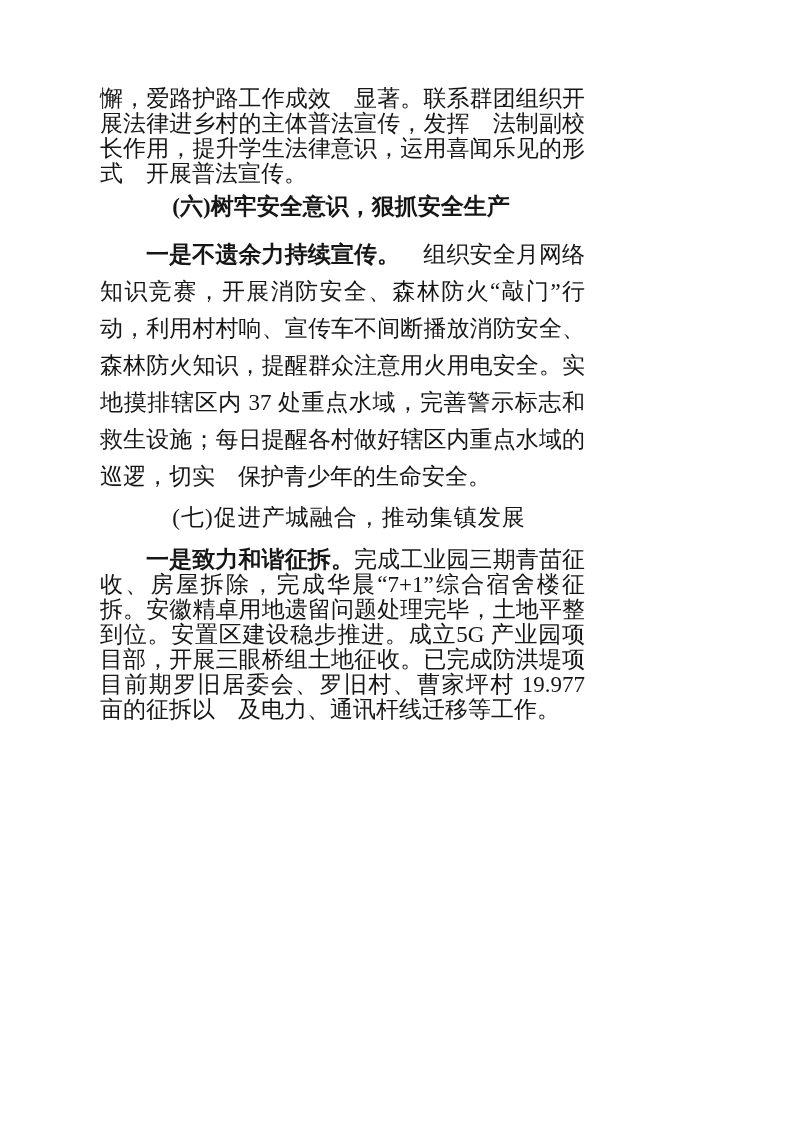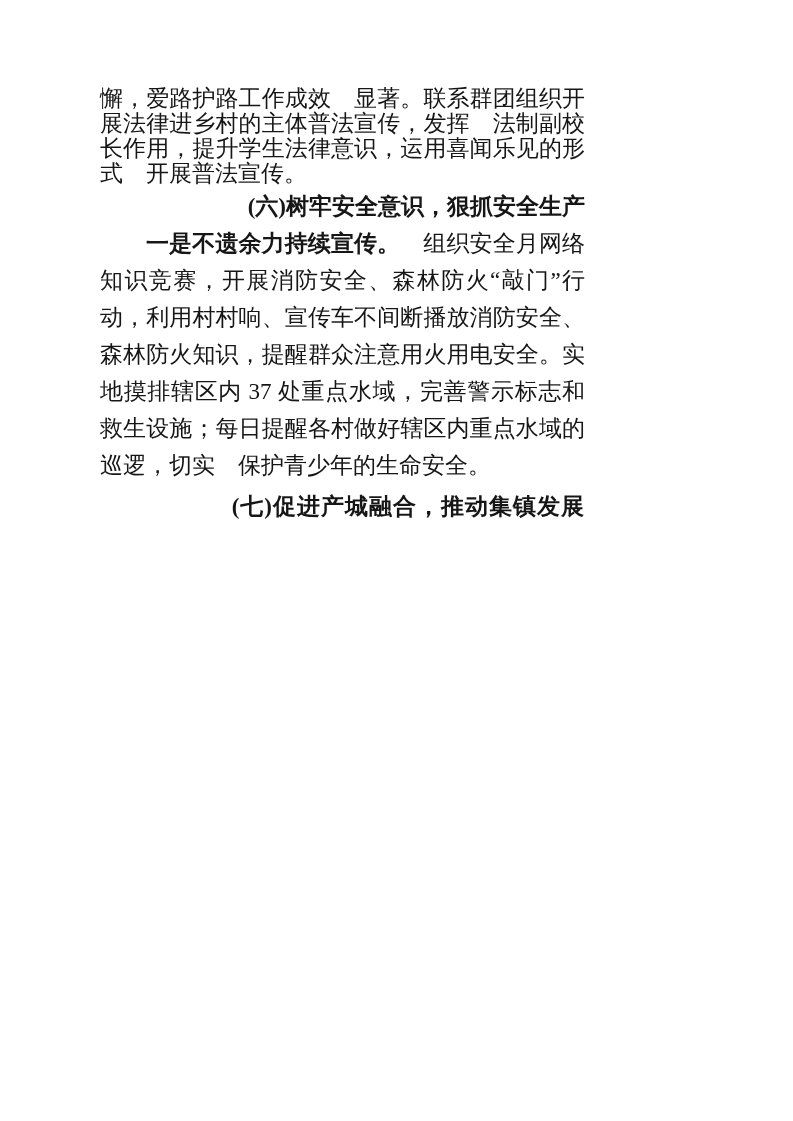--- a/index.html
+++ b/index.html
@@ -28,29 +28,28 @@
     text-align: justify;
     text-justify: inter-character;
     word-break: break-all;
     overflow-wrap: anywhere;
   }
   .tight { line-height: 25px; }
   .wide  { line-height: 37px; }
   .indent { text-indent: 2em; }
 
   .heading {
-    margin: 0;
+    margin: 16px;
     font-size: 23px;
     line-height: 26px;
     font-weight: bold;
     text-indent: 2.45em;
-    text-align: right;
   }
   .heading-regular {
-    font-weight: bold;
+    font-weight: normal;
     letter-spacing: 1px;
   }
   .lead {
     font-weight: bold;
   }
 
   
   .m-heading6   { margin-top: 8px; }
   .m-para-s6a   { margin-top: 5px; }
   .m-para-s6b   { margin-top: 17px; }
@@ -66,16 +65,17 @@
 
   <p class="para tight">懈，爱路护路工作成效　显著。联系群团组织开展法律进乡村的主体普法宣传，发挥　法制副校长作用，提升学生法律意识，运用喜闻乐见的形式　开展普法宣传。</p>
 
   <h3 class="heading m-heading6">(六)树牢安全意识，狠抓安全生产</h3>
 
   <p class="para wide indent m-para-s6a"><span class="lead">一是不遗余力持续宣传。</span><span>　组织安全月网络知识竞赛，开展消防安全、森林防火“敲门”行动，利用村村响、宣传车不间断播放消防安全、森林防火知识，提醒群众注意用火用电安全。实地摸排辖区内 37 处重点水域，完善警示标志和　救生设施；每日提醒各村做好辖区内重点水域的巡逻，切实　保护青少年的生命安全。</span></p>
 
 
   <h3 class="heading heading-regular m-heading7">(七)促进产城融合，推动集镇发展</h3>
 
+  <p class="para tight indent m-para-s7a"><span class="lead">一是致力和谐征拆。</span><span>完成工业园三期青苗征收、房屋拆除，完成华晨“7+1”综合宿舍楼征拆。安徽精卓用地遗留问题处理完毕，土地平整到位。安置区建设稳步推进。成立5G 产业园项目部，开展三眼桥组土地征收。已完成防洪堤项目前期罗旧居委会、罗旧村、曹家坪村 19.977 亩的征拆以　及电力、通讯杆线迁移等工作。</span></p>
 
 
 
 </div>
 
 </body></html>

